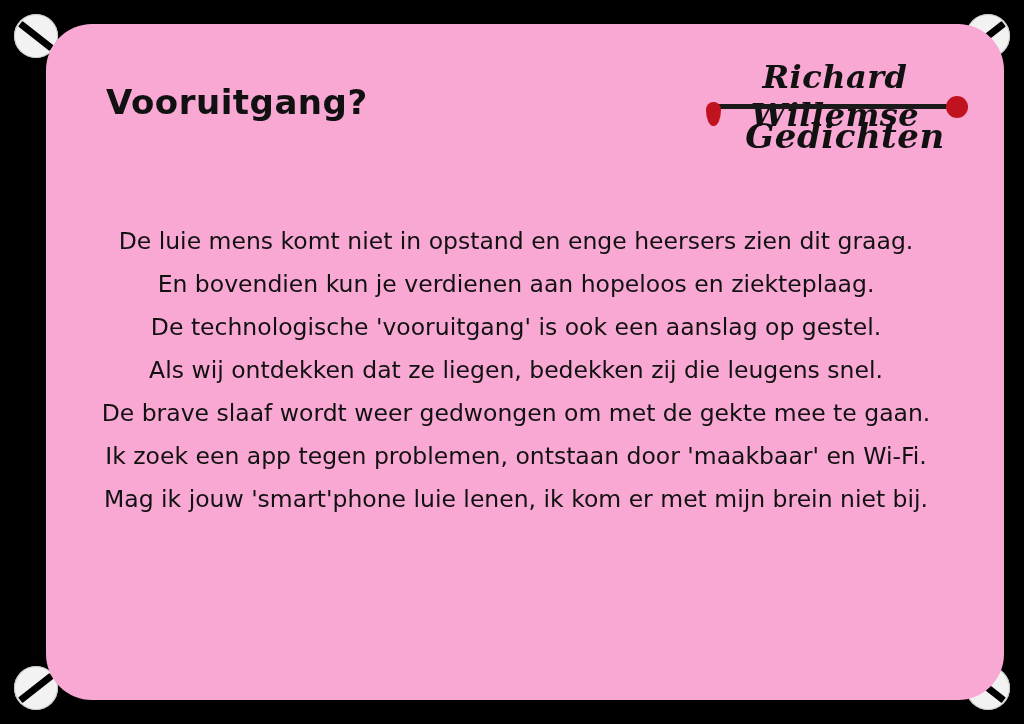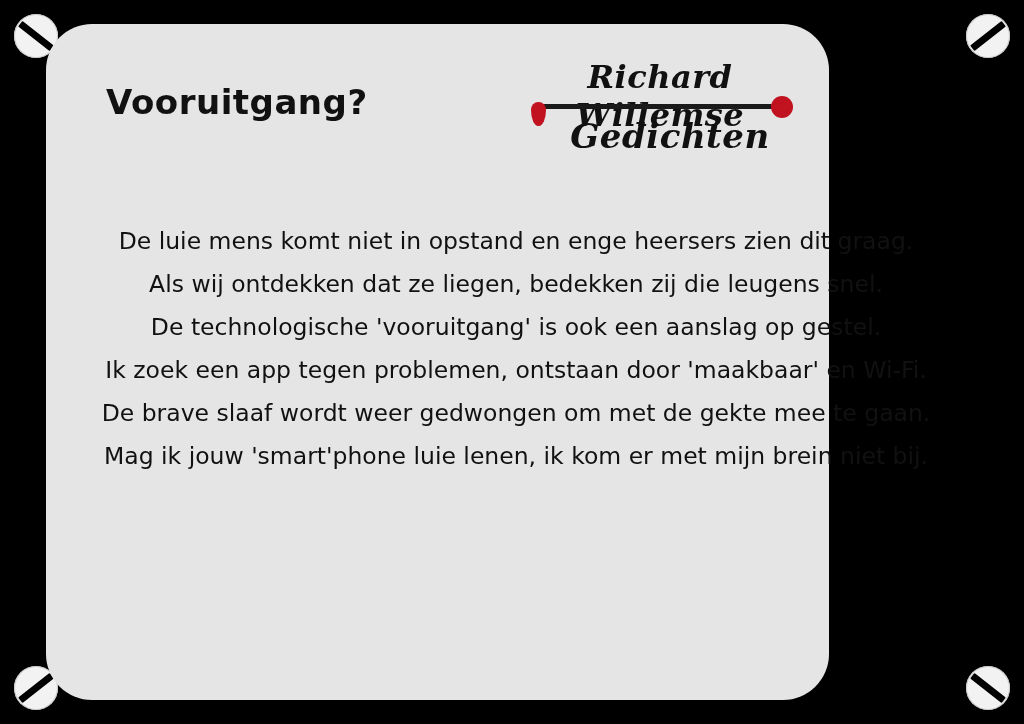--- a/index.html
+++ b/index.html
@@ -41,23 +41,23 @@
   .screw.tl .slot { transform: translate(-50%, -50%) rotate(38deg); }
   .screw.tr .slot { transform: translate(-50%, -50%) rotate(-38deg); }
   .screw.bl .slot { transform: translate(-50%, -50%) rotate(-38deg); }
   .screw.br .slot { transform: translate(-50%, -50%) rotate(38deg); }
 
   
   .card {
     position: absolute;
     left: 46px;
     top: 24px;
-    width: 783px;
+    width: 958px;
     height: 676px;
-    background: #e5e5e5;
+    background: #f9a8d4;
     border-radius: 46px;
     box-sizing: border-box;
   }
 
   
   .poem-title {
     position: absolute;
     left: 60px;
     top: 58px;
     font-family: "DejaVu Sans", sans-serif;
@@ -169,20 +169,21 @@
   <div class="logo">
     <div class="logo-line1">Richard Willemse</div>
     <div class="logo-bar"></div>
     <div class="logo-dot"></div>
     <div class="logo-drop"></div>
     <div class="logo-line2">Gedichten</div>
   </div>
 
   <div class="poem-body">
     <div class="poem-line">De luie mens komt niet in opstand en enge heersers zien dit graag.</div>
+    <div class="poem-line">En bovendien kun je verdienen aan hopeloos en ziekteplaag.</div>
+    <div class="poem-line">De technologische 'vooruitgang' is ook een aanslag op gestel.</div>
     <div class="poem-line">Als wij ontdekken dat ze liegen, bedekken zij die leugens snel.</div>
-    <div class="poem-line">De technologische 'vooruitgang' is ook een aanslag op gestel.</div>
+    <div class="poem-line">De brave slaaf wordt weer gedwongen om met de gekte mee te gaan.</div>
     <div class="poem-line">Ik zoek een app tegen problemen, ontstaan door 'maakbaar' en Wi-Fi.</div>
-    <div class="poem-line">De brave slaaf wordt weer gedwongen om met de gekte mee te gaan.</div>
     <div class="poem-line">Mag ik jouw 'smart'phone luie lenen, ik kom er met mijn brein niet bij.</div>
   </div>
 
 </div>
 
 </body></html>

